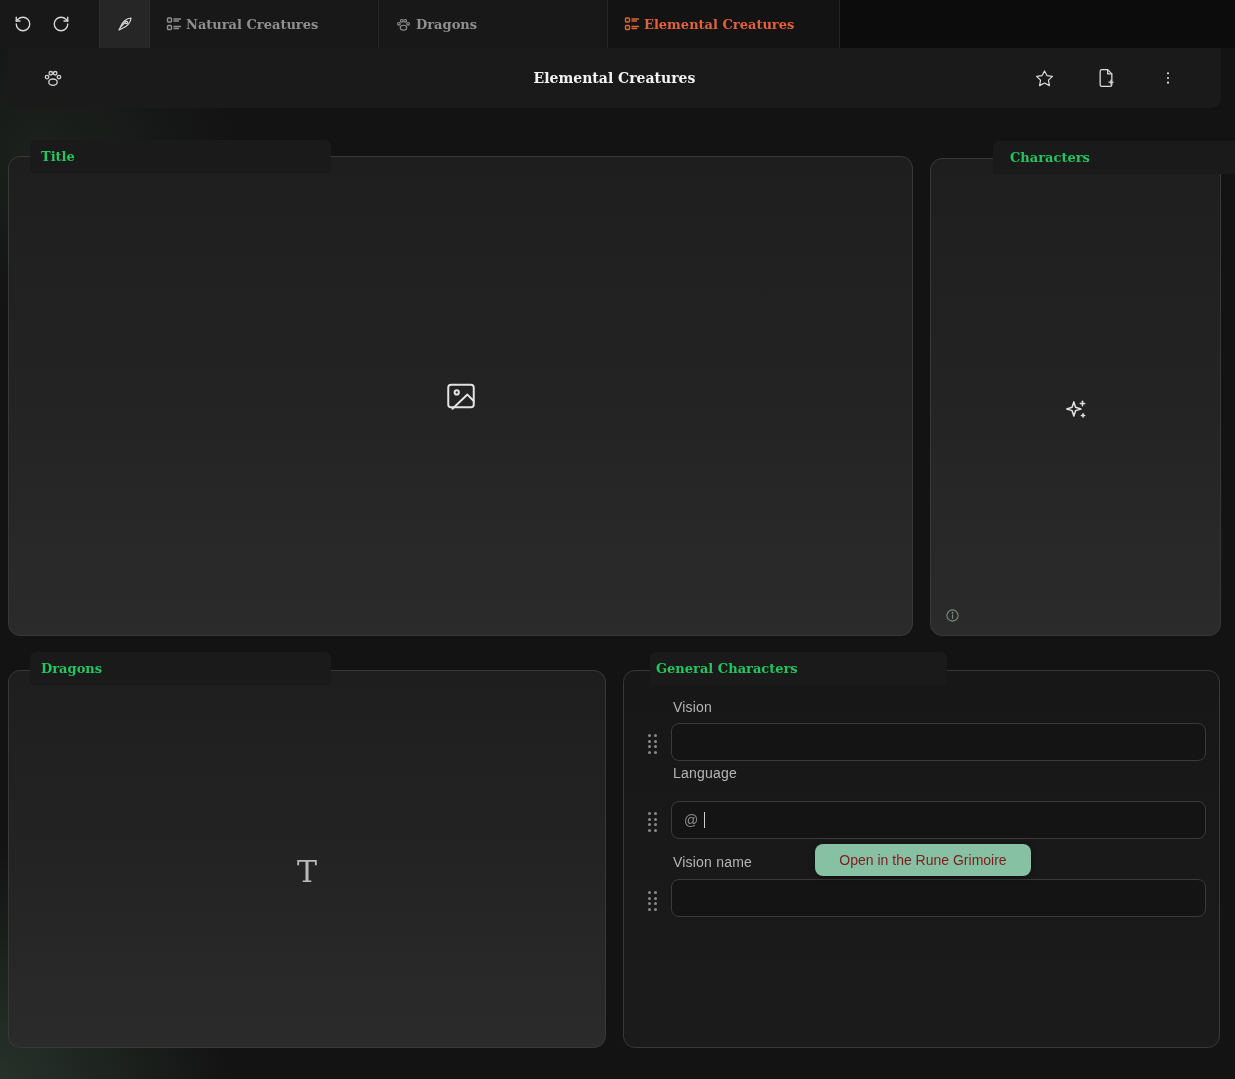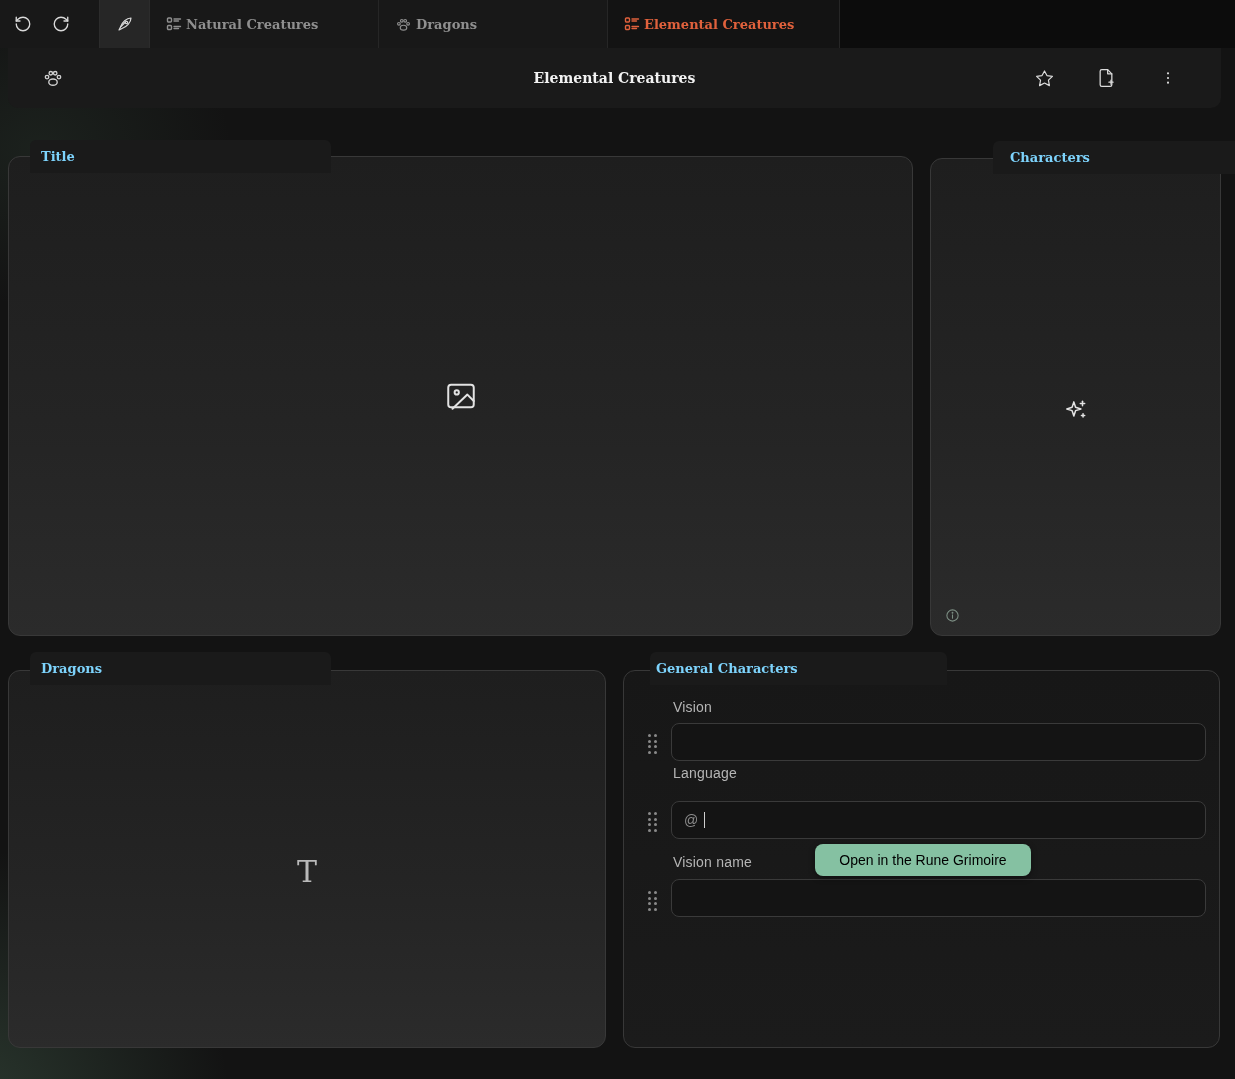--- a/index.html
+++ b/index.html
@@ -53,21 +53,21 @@
     font-family:"DejaVu Serif", serif; font-weight:700; font-size:14px; color:#f2f2f2;
     pointer-events:none;
   }
   .header-actions { margin-left:auto; display:flex; align-items:center; gap:36px; z-index:2; }
   .header-actions .icon-btn { width:26px; height:26px; }
 
   
   .panel-tab {
     position:absolute; height:33px; background:#1a1a1a; z-index:2;
     display:flex; align-items:center; border-radius:6px 6px 0 0;
-    font-family:"DejaVu Serif", serif; font-weight:700; font-size:13px; color:#7dd3fc;
+    font-family:"DejaVu Serif", serif; font-weight:700; font-size:13px; color:#22c55e;
     cursor:pointer;
   }
   .pt-title   { left:30px;  top:140px; width:301px; padding-left:11px; }
   .pt-chars   { left:993px; top:141px; width:259px; padding-left:17px; }
   .pt-resume  { left:30px;  top:652px; width:301px; padding-left:11px; }
   .pt-gi      { left:650px; top:652px; width:297px; padding-left:6px; }
 
   
   .panel {
     position:absolute; border:1px solid #383838; border-radius:12px; z-index:1;
@@ -108,21 +108,21 @@
   .caret { width:1px; height:16px; background:#cfcfcf; }
   .drag-handle {
     position:absolute; left:21px; display:grid;
     grid-template-columns:repeat(2,3px); grid-auto-rows:3px; gap:2.5px;
     cursor:grab; padding:3px;
   }
   .drag-handle i { width:3px; height:3px; border-radius:50%; background:#8a8a8a; }
 
   .rune-btn {
     position:absolute; left:191px; top:173px; width:216px; height:32px;
-    background:#85c1a2; color:#000000; border:none; border-radius:8px;
+    background:#85c1a2; color:#7f1d1d; border:none; border-radius:8px;
     font-size:14px; font-family:"Liberation Sans", sans-serif; cursor:pointer;
     display:flex; align-items:center; justify-content:center; z-index:3;
     box-shadow:0 2px 6px rgba(0,0,0,0.4);
   }
 </style>
 </head>
 <body>
 
 <div class="topbar">
   <div class="tb-left">

